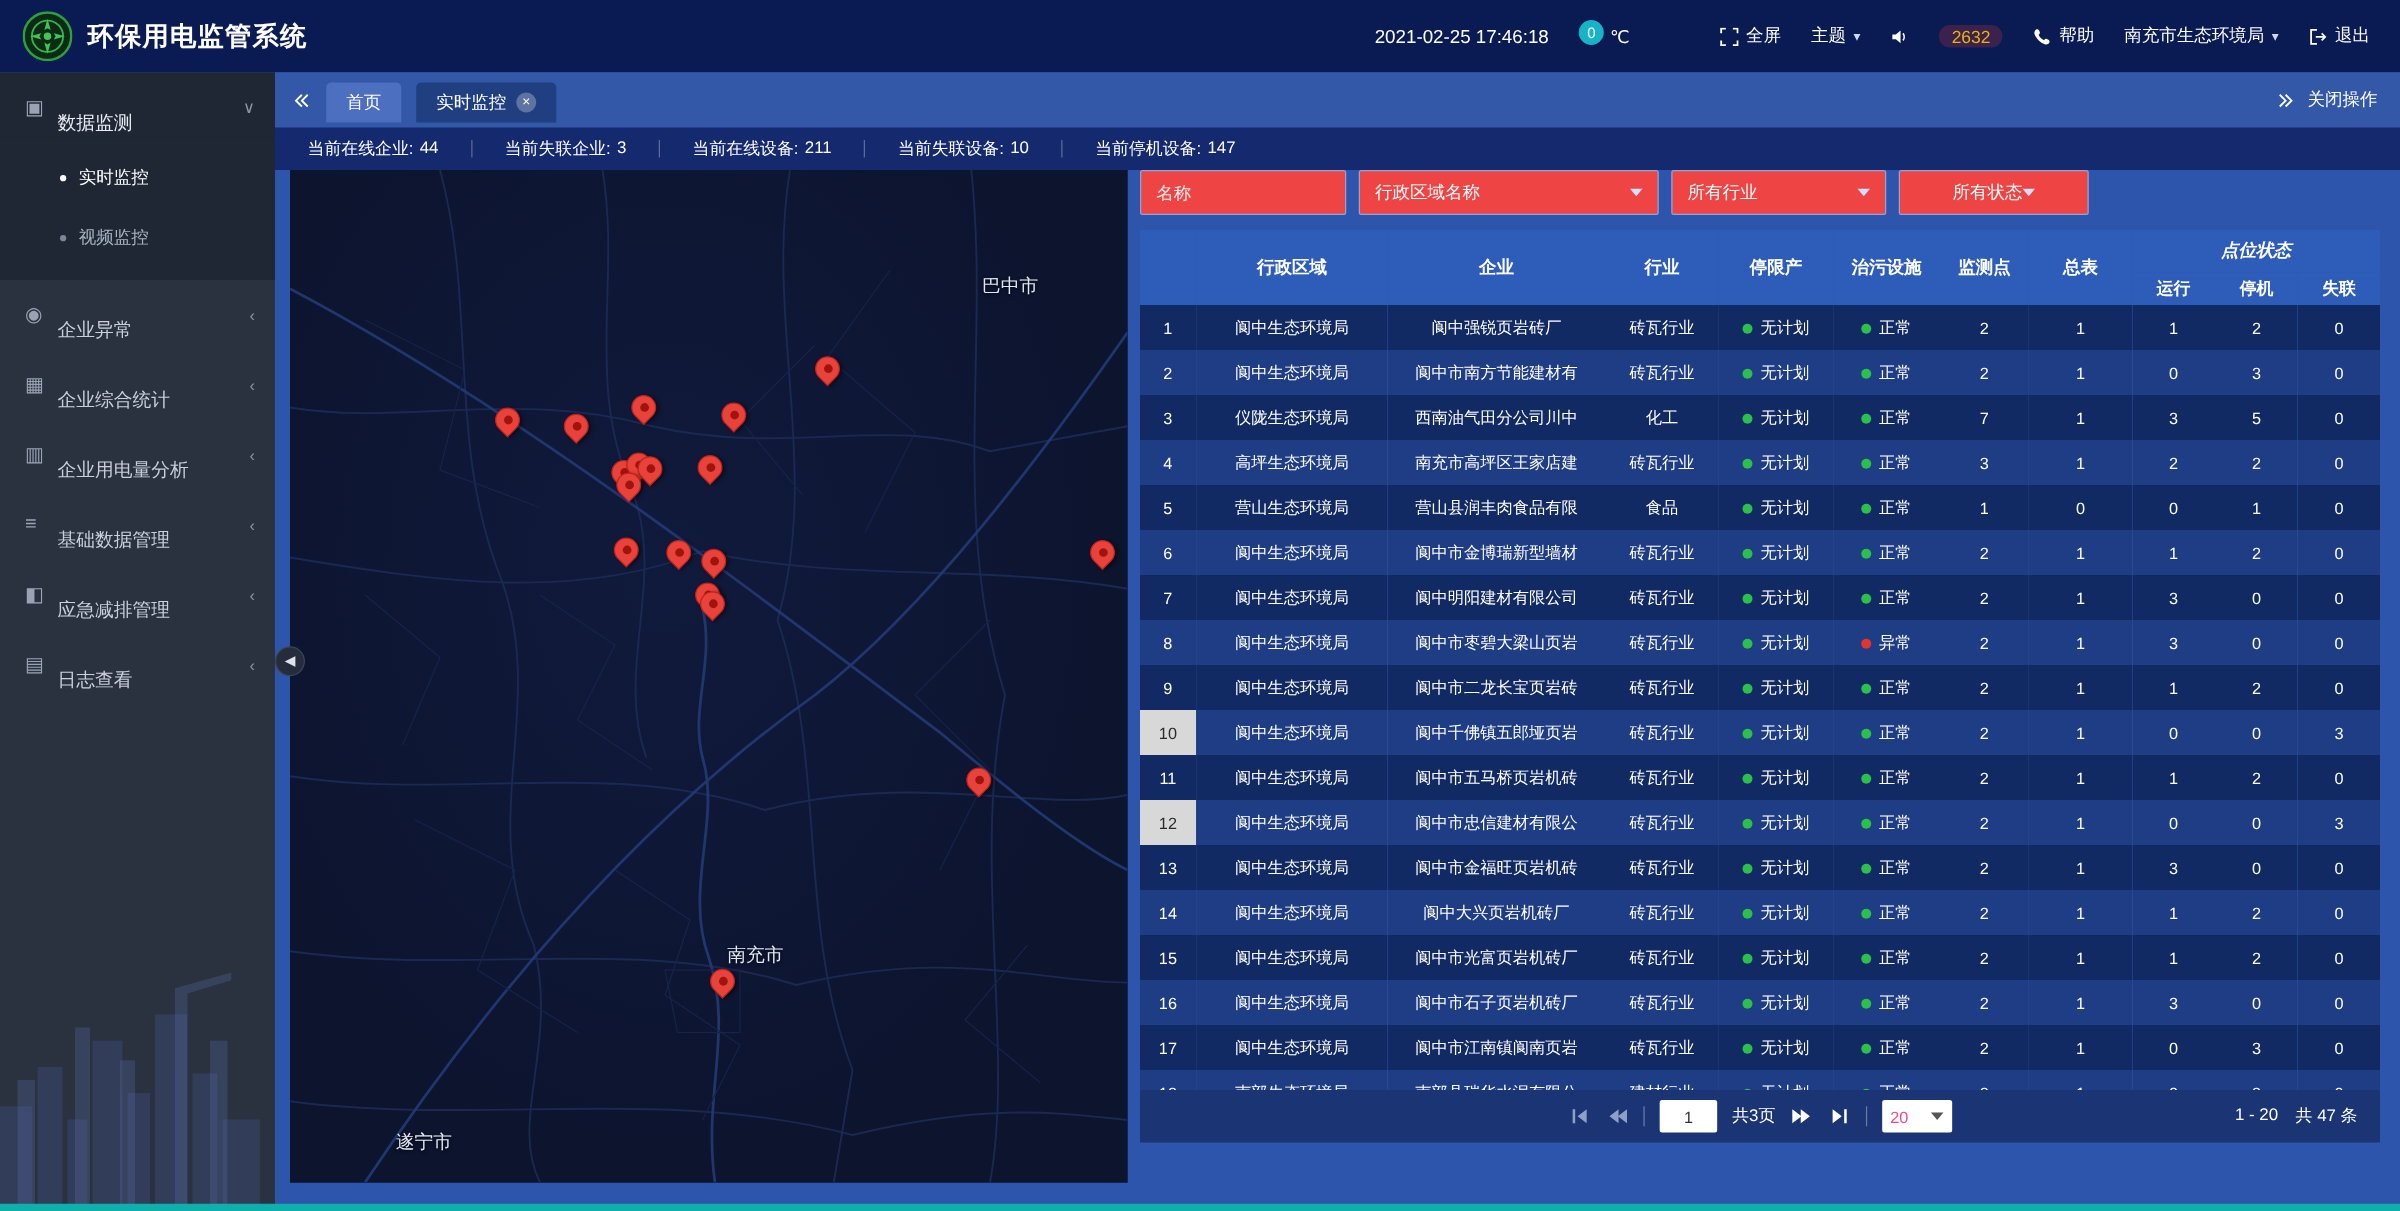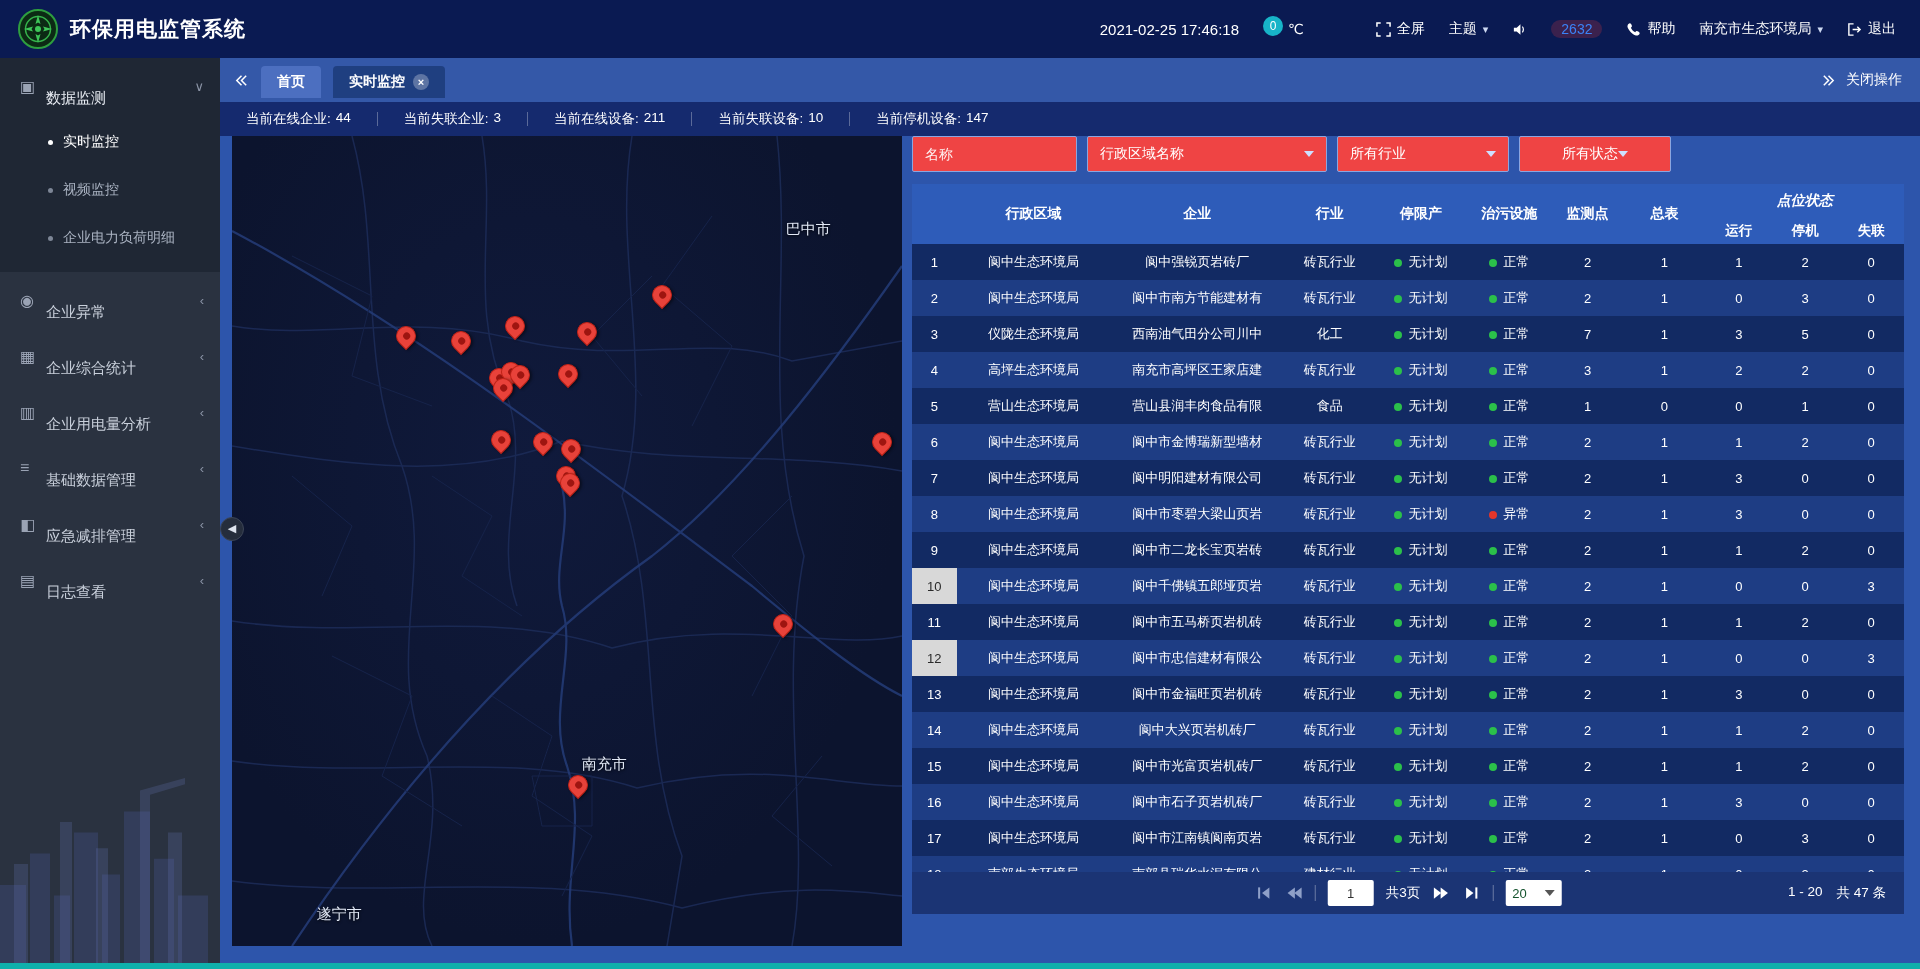--- a/index.html
+++ b/index.html
@@ -12,21 +12,21 @@
   .brand { display:flex; align-items:center; gap:12px; }
   .logo { width:40px; height:40px; }
   .app-title { font-size:21px; font-weight:bold; letter-spacing:1px; }
   .topbar-right { display:flex; align-items:center; gap:24px; }
   .datetime { font-size:15px; }
   .temp { display:flex; align-items:center; gap:5px; margin-right:48px; }
   .temp-badge { width:20px; height:20px; border-radius:50%; background:#17b4c8; color:#fff; font-size:12px; display:flex; align-items:center; justify-content:center; margin-top:-6px; }
   .tb-item { display:flex; align-items:center; gap:6px; font-size:14px; cursor:pointer; white-space:nowrap; }
   .tb-item svg { display:block; }
   .caret-txt { font-size:11px; color:#cdd9f2; }
-  .notice-badge { color:#3b82f6; background:rgba(140,45,70,.38); border-radius:10px; padding:1px 10px; font-size:14px; }
+  .notice-badge { color:#eab308; background:rgba(140,45,70,.38); border-radius:10px; padding:1px 10px; font-size:14px; }
 
   
   .main-row { flex:1 1 auto; display:flex; min-height:0; }
 
   
   .sidebar { width:220px; background:#2a3240; flex:0 0 auto; position:relative; overflow:hidden; }
   .sb-section { height:56px; display:flex; align-items:center; padding:0 16px 0 20px; color:#c9d0db; font-size:15px; cursor:pointer; }
   .sb-section.expanded { background:#1f2734; color:#e8ecf3; }
   .sb-icon { width:26px; font-size:16px; color:#9aa3b4; flex:0 0 auto; }
   .sb-label { flex:1 1 auto;margin-top:24px; }
@@ -37,21 +37,21 @@
   .sb-dot { width:5px; height:5px; border-radius:50%; background:#7d8696; flex:0 0 auto; }
   .sb-child.active .sb-dot { background:#ffffff; }
   .skyline { position:absolute; bottom:0; left:0; width:220px; height:210px; pointer-events:none; }
 
   
   .content-col { flex:1 1 auto; display:flex; flex-direction:column; min-width:0; background:#2d55ab; }
 
   
   .tabbar { height:44px; background:#3458a8; display:flex; align-items:center; padding:0 18px 0 14px; gap:12px; flex:0 0 auto; }
   .tab-nav-icon { cursor:pointer; display:flex; align-items:center; }
-  .tab { height:32px; margin-top:4px; border-radius:4px 4px 0 0; display:flex; align-items:center; padding:0 16px; gap:8px; cursor:pointer; font-size:14px;font-weight:bold; }
+  .tab { height:32px; margin-top:4px; border-radius:4px 4px 0 0; display:flex; align-items:center; padding:0 16px; gap:8px; cursor:pointer; font-size:14px; }
   .tab.home { background:#4c6fc0; }
   .tab.active { background:#1f3f80; }
   .tab-close { width:16px; height:16px; border-radius:50%; background:rgba(255,255,255,.28); font-size:11px; line-height:16px; text-align:center; cursor:pointer; }
   .tabbar-spacer { flex:1 1 auto; }
   .close-ops { display:flex; align-items:center; gap:10px; cursor:pointer; font-size:14px; }
 
   
   .statsbar { height:34px; background:#152a6e; display:flex; align-items:center; padding:0 26px; gap:26px; flex:0 0 auto; font-size:13.5px; }
   .stat-item { display:flex; gap:5px; white-space:nowrap; }
   .stat-sep { width:1px; height:14px; background:rgba(255,255,255,.30); }
@@ -100,21 +100,21 @@
 
   
   .pagination { height:42px; background:#1b3474; display:flex; align-items:center; padding:0 18px; position:relative; flex:0 0 auto; }
   .pager-center { position:absolute; left:50%; transform:translateX(-50%); display:flex; align-items:center; gap:12px; }
   .pg-btn { width:18px; height:18px; cursor:pointer; color:#ffffff; }
   .pg-btn.disabled { color:#8fa0c8; cursor:default; }
   .pg-btn svg { width:100%; height:100%; fill:currentColor; }
   .pg-sep { width:1px; height:16px; background:rgba(255,255,255,.35); }
   .pg-input { width:46px; height:26px; border:none; border-radius:2px; text-align:center; font-size:13px; color:#333; background:#fff; }
   .pg-pages { font-size:13.5px; }
-  .pg-size { min-width:56px; height:26px; background:#fff; color:#14532d; border-radius:2px; display:flex; align-items:center; justify-content:space-between; padding:0 7px; font-size:13px; cursor:pointer; gap:6px; }
+  .pg-size { min-width:56px; height:26px; background:#fff; color:#ec4899; border-radius:2px; display:flex; align-items:center; justify-content:space-between; padding:0 7px; font-size:13px; cursor:pointer; gap:6px; }
   .pg-size .caret-down { border-top-color:#555; }
   .pager-right { margin-left:auto; display:flex; gap:14px; font-size:13.5px; }
 
   
   .bottom-strip { position:absolute; left:0; bottom:0; width:100%; height:6px; background:#0fb0ab; z-index:40; }
 </style>
 </head>
 <body>
 
 <div class="app">
@@ -188,24 +188,20 @@
           </div>
           <div class="sb-children">
             <div class="sb-child active">
               <span class="sb-dot"></span>
               <span>实时监控</span>
             </div>
             <div class="sb-child">
               <span class="sb-dot"></span>
               <span>视频监控</span>
             </div>
-            <div class="sb-child">
-              <span class="sb-dot"></span>
-              <span>企业电力负荷明细</span>
-            </div>
           </div>
           <div class="sb-section">
             <span class="sb-icon">◉</span>
             <span class="sb-label">企业异常</span>
             <span class="sb-chev">‹</span>
           </div>
           <div class="sb-section">
             <span class="sb-icon">▦</span>
             <span class="sb-label">企业综合统计</span>
             <span class="sb-chev">‹</span>

